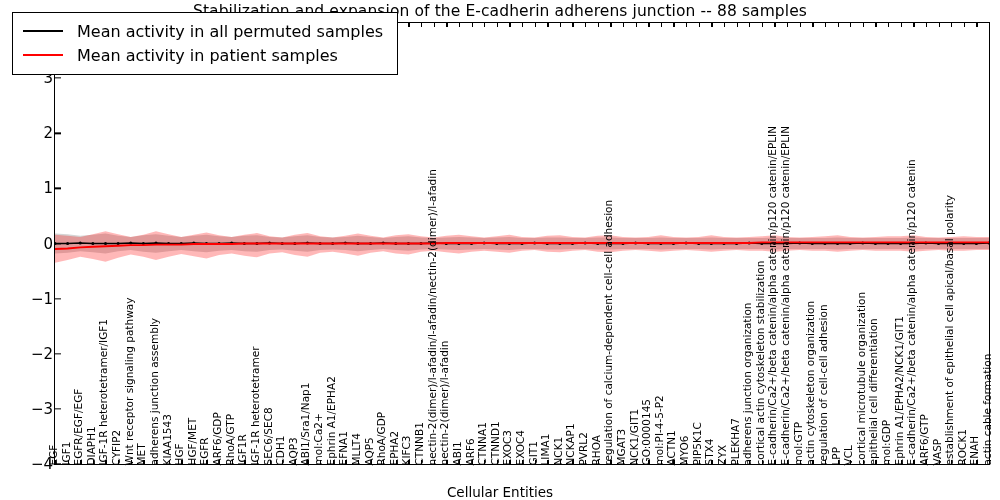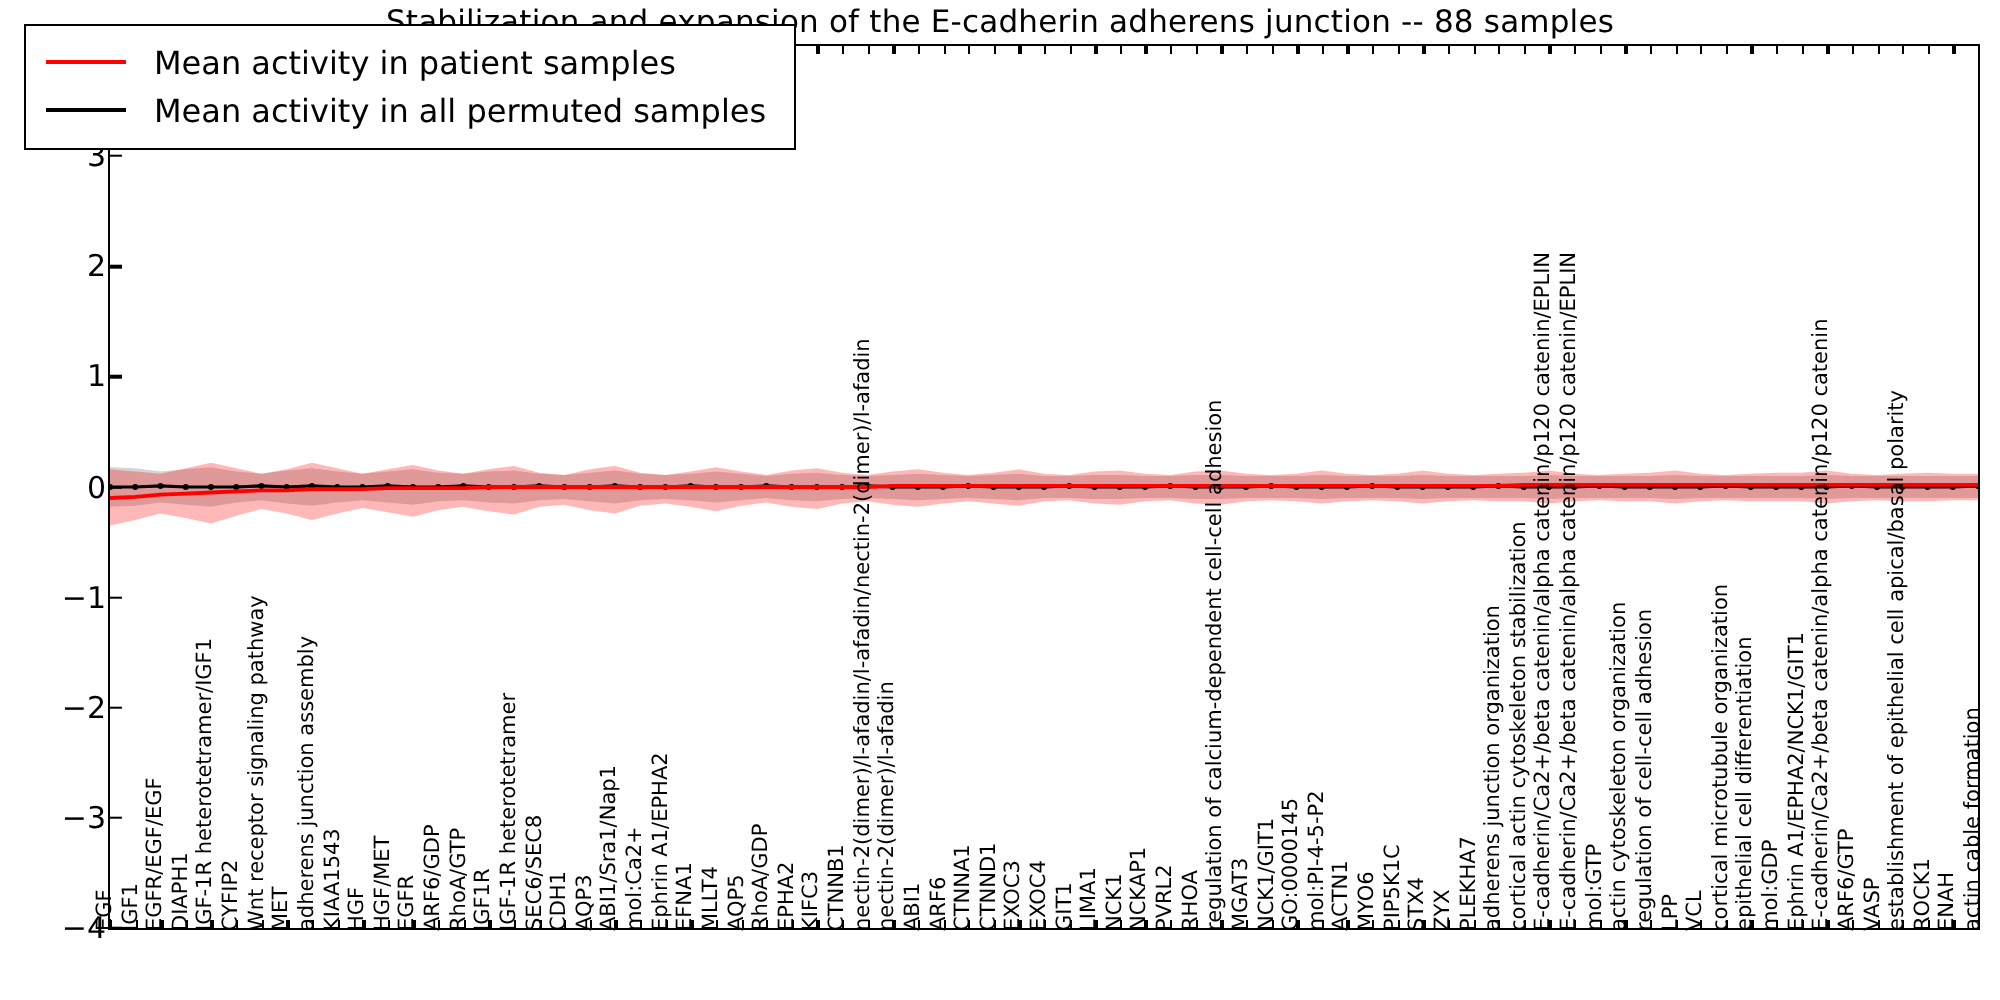--- a/index.html
+++ b/index.html
@@ -408,25 +408,26 @@
       <div class="cat-label" style="left: 849.649px;">Ephrin A1/EPHA2/NCK1/GIT1</div>
       <div class="cat-label" style="left: 862.27px;">E-cadherin/Ca2+/beta catenin/alpha catenin/p120 catenin</div>
       <div class="cat-label" style="left: 874.892px;">ARF6/GTP</div>
       <div class="cat-label" style="left: 887.514px;">VASP</div>
       <div class="cat-label" style="left: 900.135px;">establishment of epithelial cell apical/basal polarity</div>
       <div class="cat-label" style="left: 912.757px;">ROCK1</div>
       <div class="cat-label" style="left: 925.378px;">ENAH</div>
       <div class="cat-label" style="left: 938px;">actin cable formation</div>
     </div>
 
+<div class="xlabel">Cellular Entities</div>
 
 <div class="legend">
+  <div class="legend-row">
+    <span class="legend-swatch"></span>
+    <span class="legend-text">Mean activity in all permuted samples</span>
+  </div>
   <div class="legend-row">
     <span class="legend-swatch red"></span>
     <span class="legend-text">Mean activity in patient samples</span>
   </div>
-  <div class="legend-row">
-    <span class="legend-swatch"></span>
-    <span class="legend-text">Mean activity in all permuted samples</span>
-  </div>
 </div>
 
 </div>
 
 </body></html>

